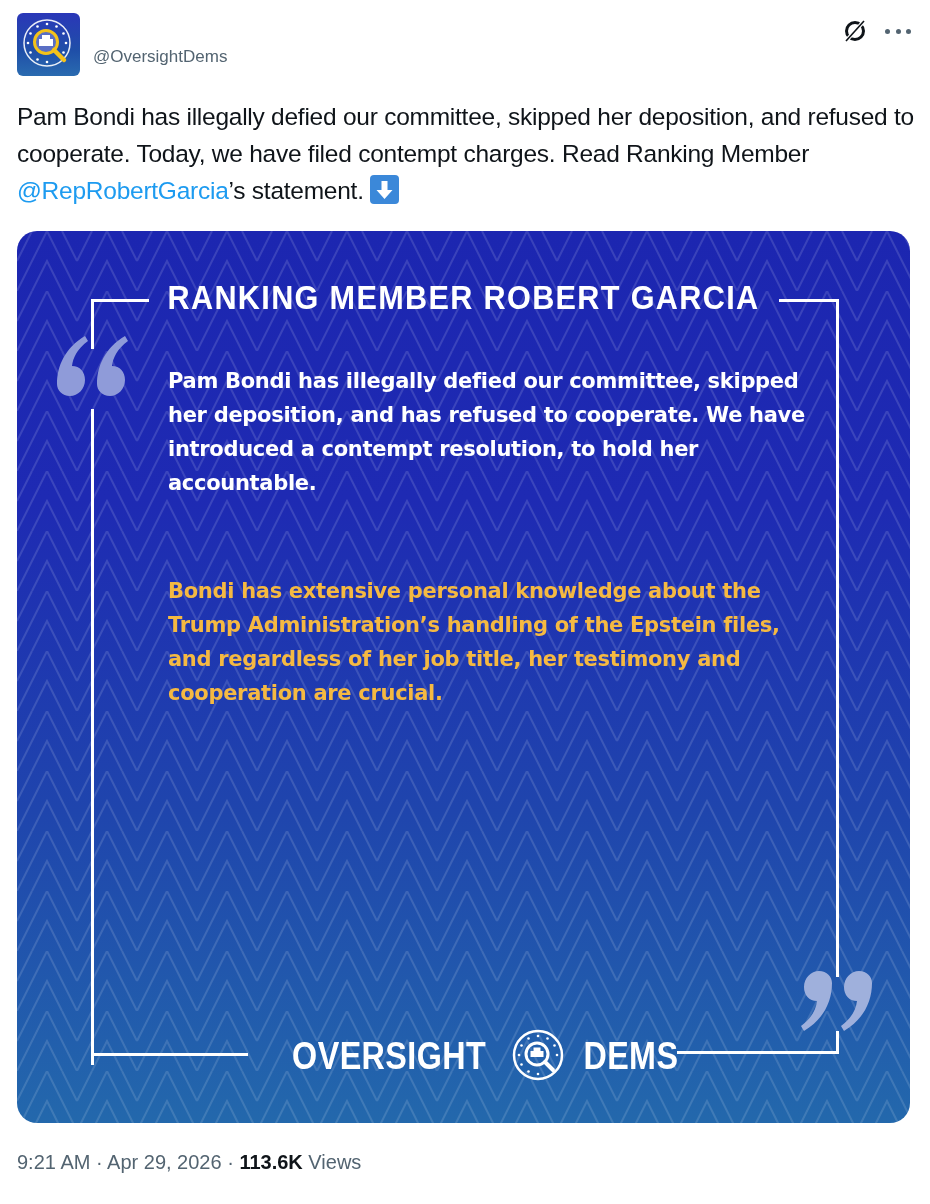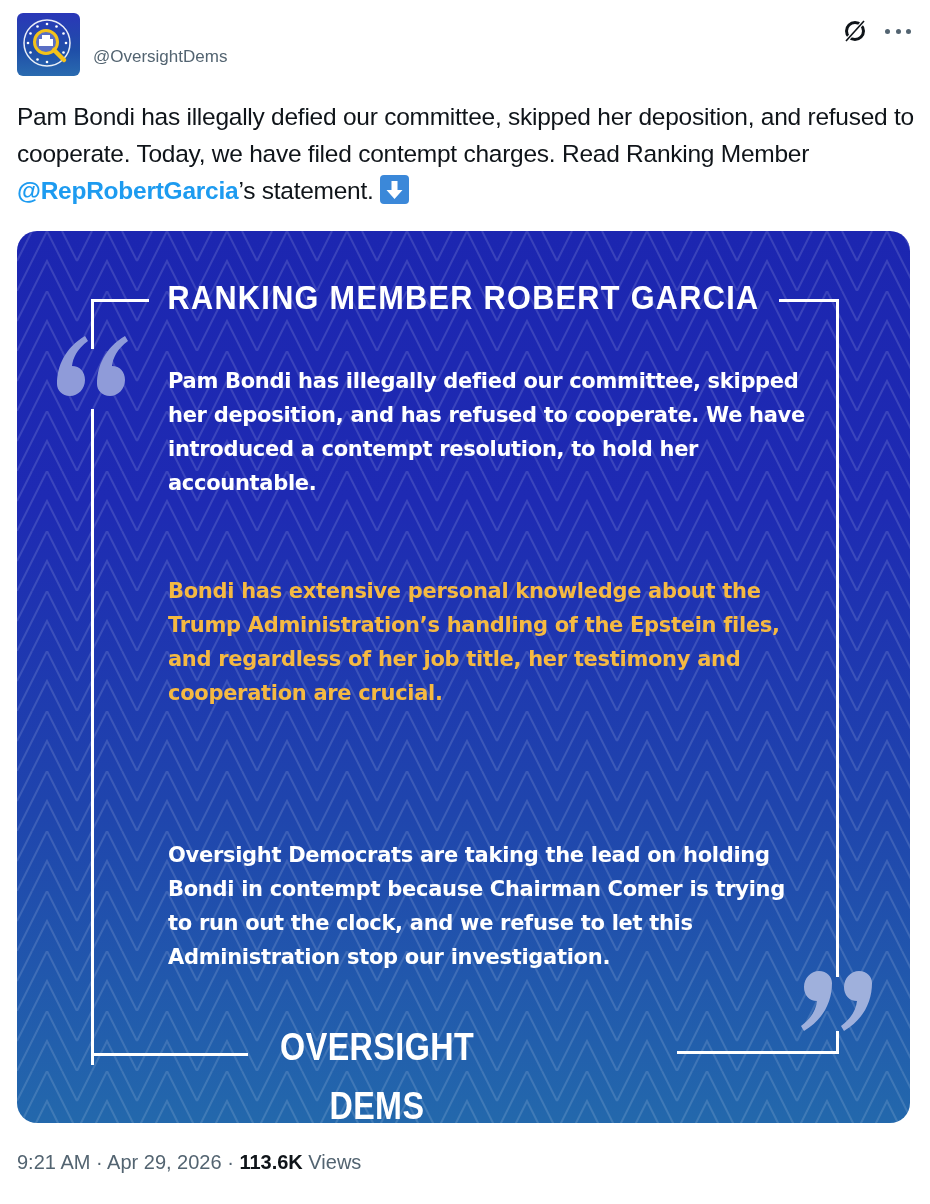--- a/index.html
+++ b/index.html
@@ -16,21 +16,21 @@
     .verified { width: 22px; height: 22px; display: inline-block; }
     .handle { position: absolute; left: 76px; top: 34px; font-size: 17px; color: #536471; }
     .grok-icon { position: absolute; right: 44px; top: 4px; width: 28px; height: 28px; cursor: pointer; }
     .more-icon { position: absolute; right: 0; top: 8px; width: 30px; height: 20px; cursor: pointer;
       display: flex; align-items: center; justify-content: space-between; padding: 0 2px; }
     .more-icon span { width: 5px; height: 5px; border-radius: 50%; background: #536471; display: block; }
 
     
     .tweet-text { position: absolute; left: 17px; top: 98px; width: 900px; font-size: 24.5px; line-height: 37px;
       color: #0f1419; letter-spacing: -0.25px; }
-    .mention { color: #1d9bf0; cursor: pointer; font-weight: bold; }
+    .mention { color: #1d9bf0; cursor: pointer; }
     .emoji-down { display: inline-block; width: 29px; height: 29px; background: #3b88d9; border-radius: 4px;
       vertical-align: -5px; position: relative; margin-left: 6px; }
     .emoji-down svg { position: absolute; left: 0; top: 0; }
 
     
     .media { position: absolute; left: 17px; top: 231px; width: 893px; height: 892px; border-radius: 20px; overflow: hidden;
       background: linear-gradient(180deg, #1c26b0 0%, #1e2ab3 30%, #1f45ad 65%, #2368ac 100%); cursor: pointer; }
     .pattern { position: absolute; left: 0; top: 0; width: 100%; height: 100%; opacity: 0.13; }
     .frame-top-left { position: absolute; left: 74px; top: 68px; width: 58px; height: 50px;
       border-left: 3px solid #ffffff; border-top: 3px solid #ffffff; }
@@ -47,21 +47,21 @@
     .quote-open { position: absolute; left: 30px; top: 95px; width: 90px; height: 80px; }
     .quote-close { position: absolute; left: 777px; top: 730px; width: 90px; height: 80px; }
 
     .para { position: absolute; left: 151px; width: 640px; font-family: "DejaVu Sans", sans-serif; font-weight: 700;
       font-size: 21px; line-height: 34px; letter-spacing: -0.3px; color: #ffffff; }
     .para.p1 { top: 133px; }
     .para.p2 { top: 302px; color: #f5b942; margin-top: 41px; }
     .para.p3 { top: 471px; }
     .para.p4 { top: 607px; }
 
-    .footer-logo { position: absolute; left: 246px; top: 795px; height: 60px; display: flex; align-items: center; gap: 8px; flex-direction: column; }
+    .footer-logo { position: absolute; left: 258px; top: 795px; height: 60px; display: flex; align-items: center; gap: 8px; }
     .logo-text { color: #ffffff; font-weight: 700; font-size: 38px; letter-spacing: 0.5px; transform: scaleX(0.85); display: inline-block; }
     .logo-badge { width: 56px; height: 56px; }
 
     
     .meta { position: absolute; left: 17px; top: 1151px; font-size: 20px; color: #536471; }
     .meta .views-count { color: #0f1419; font-weight: 700; }
     .meta a { color: #536471; text-decoration: none; cursor: pointer; }
   </style>
 </head>
 <body>
@@ -130,21 +130,20 @@
 
   <svg class="quote-open" viewBox="0 0 90 80">
     <g fill="#8f9bd9">
       <path d="M10 58 C10 40 18 22 38 10 L41 15 C30 23 26 32 25 40 C33 40 38 46 38 54 C38 63 31 70 23 70 C15 70 10 64 10 58 Z"></path>
       <path d="M50 58 C50 40 58 22 78 10 L81 15 C70 23 66 32 65 40 C73 40 78 46 78 54 C78 63 71 70 63 70 C55 70 50 64 50 58 Z"></path>
     </g>
   </svg>
 
   <div class="para p1">Pam Bondi has illegally defied our committee, skipped her deposition, and has refused to cooperate. We have introduced a contempt resolution, to hold her accountable.</div>
   <div class="para p2">Bondi has extensive personal knowledge about the Trump Administration’s handling of the Epstein files, and regardless of her job title, her testimony and cooperation are crucial.</div>
-  <div class="para p4">Oversight Democrats are taking the lead on holding Bondi in contempt because Chairman Comer is trying to run out the clock, and we refuse to let this Administration stop our investigation.</div>
 
   <svg class="quote-close" viewBox="0 0 90 80">
     <g fill="#9fb0dc">
       <path d="M38 22 C38 40 30 58 10 70 L7 65 C18 57 22 48 23 40 C15 40 10 34 10 26 C10 17 17 10 25 10 C33 10 38 16 38 22 Z"></path>
       <path d="M78 22 C78 40 70 58 50 70 L47 65 C58 57 62 48 63 40 C55 40 50 34 50 26 C50 17 57 10 65 10 C73 10 78 16 78 22 Z"></path>
     </g>
   </svg>
 
   <div class="footer-logo">
     <span class="logo-text">OVERSIGHT</span>

